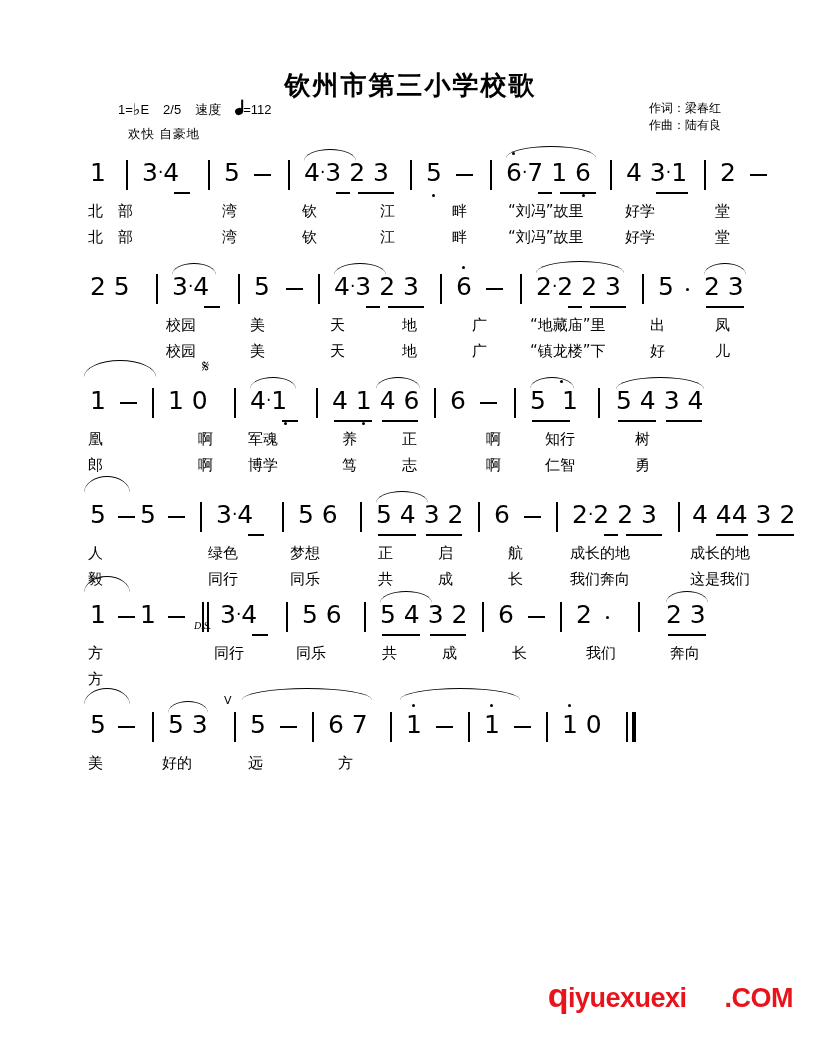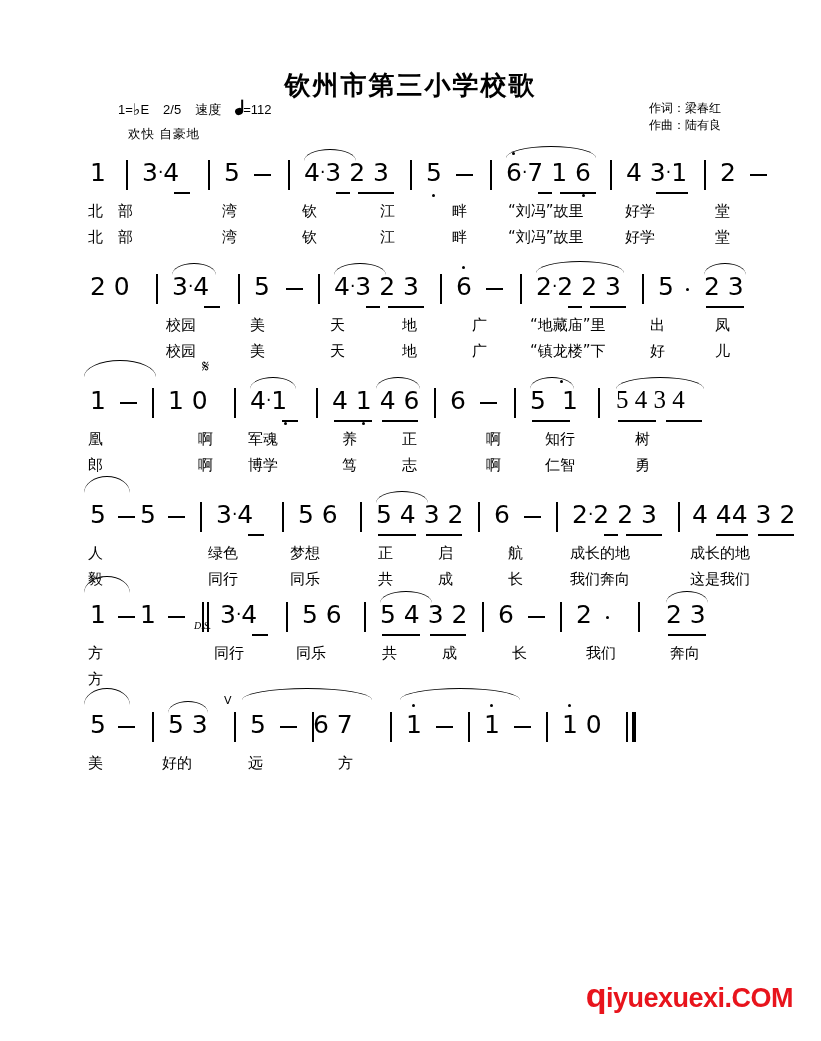--- a/index.html
+++ b/index.html
@@ -69,21 +69,21 @@
   .vmark{position:absolute;font-size:11px;}
 
   
   .notes-block{position:absolute;left:148px;top:820px;font-size:14px;line-height:26px;}
   .notes-block .l2{margin-left:48px;}
 
   
   .logo{position:absolute;right:28px;bottom:26px;font-size:27px;font-weight:bold;letter-spacing:-0.5px;}
   .logo .q{color:#e8141c;font-size:34px;}
   .logo .rest{color:#e8141c;}
-  .logo .com{color:#e8141c;}
+  .logo .com{color:#e8141c;margin-left:38px;}
 </style>
 </head>
 <body>
 
 <div class="sheet">
 
   <div class="title">钦州市第三小学校歌</div>
 
   <div class="key-line">
     <span>1=</span><span class="flat">♭</span><span>E</span><span class="sp"></span><span>2/5</span><span class="sp"></span><span>速度</span><span class="sp"></span><span class="notehead"></span><span>=</span><span>112</span>
@@ -145,21 +145,21 @@
       <div class="ly" style="left:290px;">江</div>
       <div class="ly" style="left:362px;">畔</div>
       <div class="ly" style="left:418px;">“刘冯”故里</div>
       <div class="ly" style="left:535px;">好学</div>
       <div class="ly" style="left:625px;">堂</div>
     </div>
   </div>
 
   <div class="system" style="top:272px;">
     <div class="notes">
-      <div class="n" style="left:0px;">2  0</div>
+      <div class="n" style="left:0px;">2  5</div>
       <div class="bar" style="left:66px;"></div>
       <div class="n" style="left:82px;">3<span style="font-size:17px;vertical-align:3px;">·</span>4</div>
       <div class="beam" style="left:114px;top:34px;width:16px;"></div>
       <div class="slur" style="left:82px;top:-9px;width:44px;"></div>
       <div class="bar" style="left:148px;"></div>
       <div class="n" style="left:164px;">5</div>
       <div class="dash" style="left:196px;"></div>
       <div class="bar" style="left:228px;"></div>
       <div class="n" style="left:244px;">4<span style="font-size:17px;vertical-align:3px;">·</span>3 2 3</div>
       <div class="beam" style="left:276px;top:34px;width:14px;"></div>
@@ -225,21 +225,21 @@
       <div class="bar" style="left:344px;"></div>
       <div class="n" style="left:360px;">6</div>
       <div class="dash" style="left:390px;"></div>
       <div class="bar" style="left:424px;"></div>
       <div class="n" style="left:440px;">5</div>
       <div class="dot" style="left:470px;top:-6px;"></div>
       <div class="n" style="left:472px;">1</div>
       <div class="beam" style="left:442px;top:34px;width:38px;"></div>
       <div class="slur" style="left:440px;top:-9px;width:44px;"></div>
       <div class="bar" style="left:508px;"></div>
-      <div class="n" style="left:526px;font-family:Liberation Serif, serif;">5 4 3 4</div>
+      <div class="n" style="left:526px;">5 4 3 4</div>
       <div class="beam" style="left:528px;top:34px;width:38px;"></div>
       <div class="beam" style="left:576px;top:34px;width:36px;"></div>
       <div class="slur" style="left:526px;top:-9px;width:88px;"></div>
     </div>
     <div class="lyric">
       <div class="ly" style="left:-2px;">凰</div>
       <div class="ly" style="left:108px;">啊</div>
       <div class="ly" style="left:158px;">军魂</div>
       <div class="ly" style="left:252px;">养</div>
       <div class="ly" style="left:312px;">正</div>
@@ -360,21 +360,21 @@
       <div class="n" style="left:0px;">5</div>
       <div class="dash" style="left:28px;"></div>
       <div class="bar" style="left:62px;"></div>
       <div class="n" style="left:78px;">5 3</div>
       <div class="vmark" style="left:134px;top:-16px;">V</div>
       <div class="slur" style="left:78px;top:-9px;width:40px;"></div>
       <div class="bar" style="left:144px;"></div>
       <div class="n" style="left:160px;">5</div>
       <div class="dash" style="left:190px;"></div>
       <div class="bar" style="left:222px;"></div>
-      <div class="n" style="left:223px;">6 7</div>
+      <div class="n" style="left:238px;">6 7</div>
       <div class="slur" style="left:152px;top:-22px;width:130px;"></div>
       <div class="bar" style="left:300px;"></div>
       <div class="n" style="left:316px;">1</div>
       <div class="dot" style="left:322px;top:-6px;"></div>
       <div class="dash" style="left:346px;"></div>
       <div class="bar" style="left:378px;"></div>
       <div class="n" style="left:394px;">1</div>
       <div class="dot" style="left:400px;top:-6px;"></div>
       <div class="dash" style="left:424px;"></div>
       <div class="slur" style="left:310px;top:-22px;width:120px;"></div>

